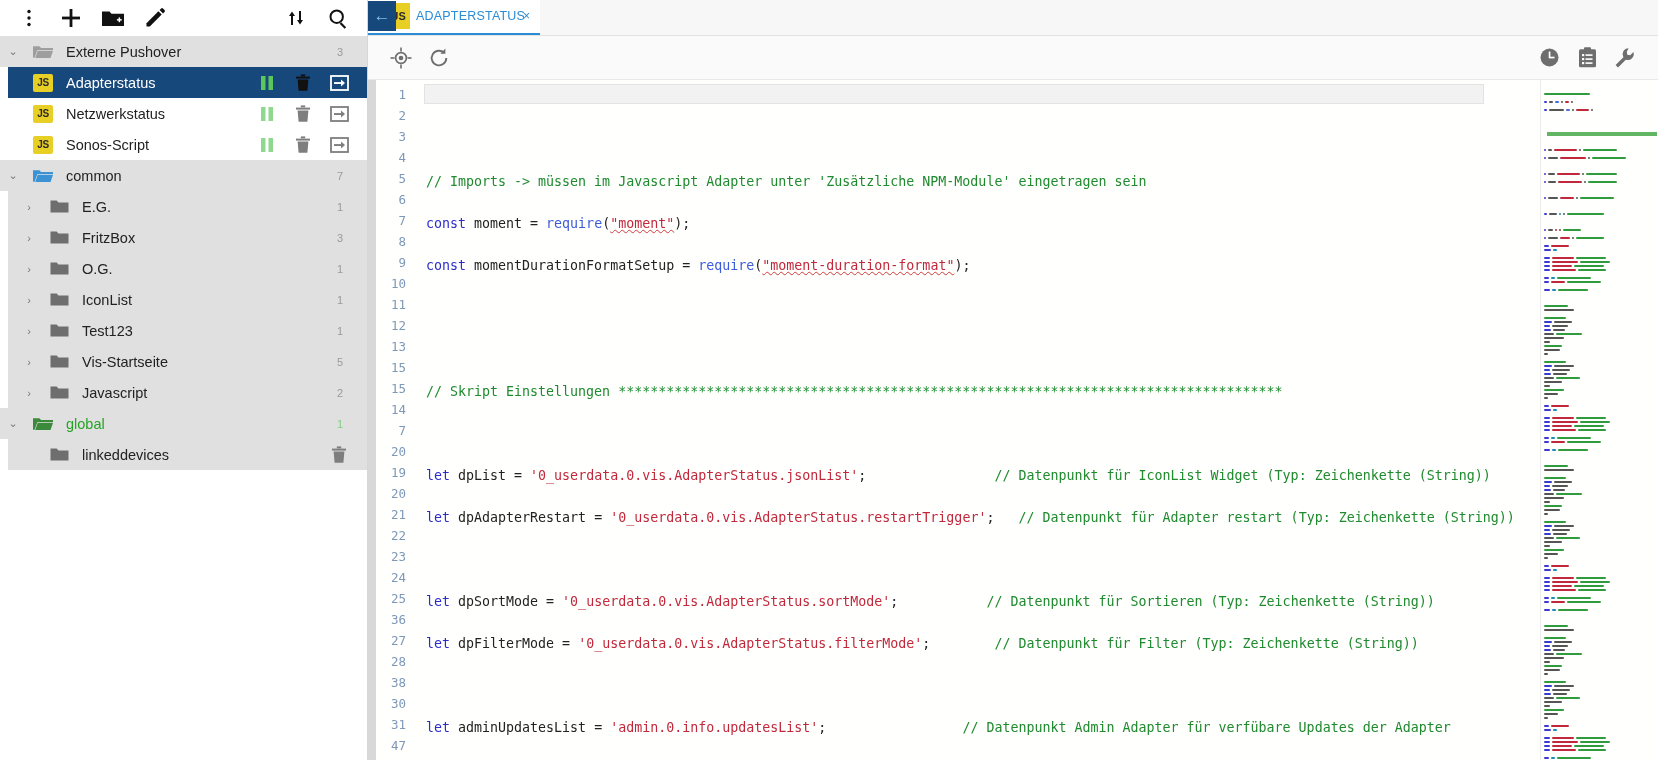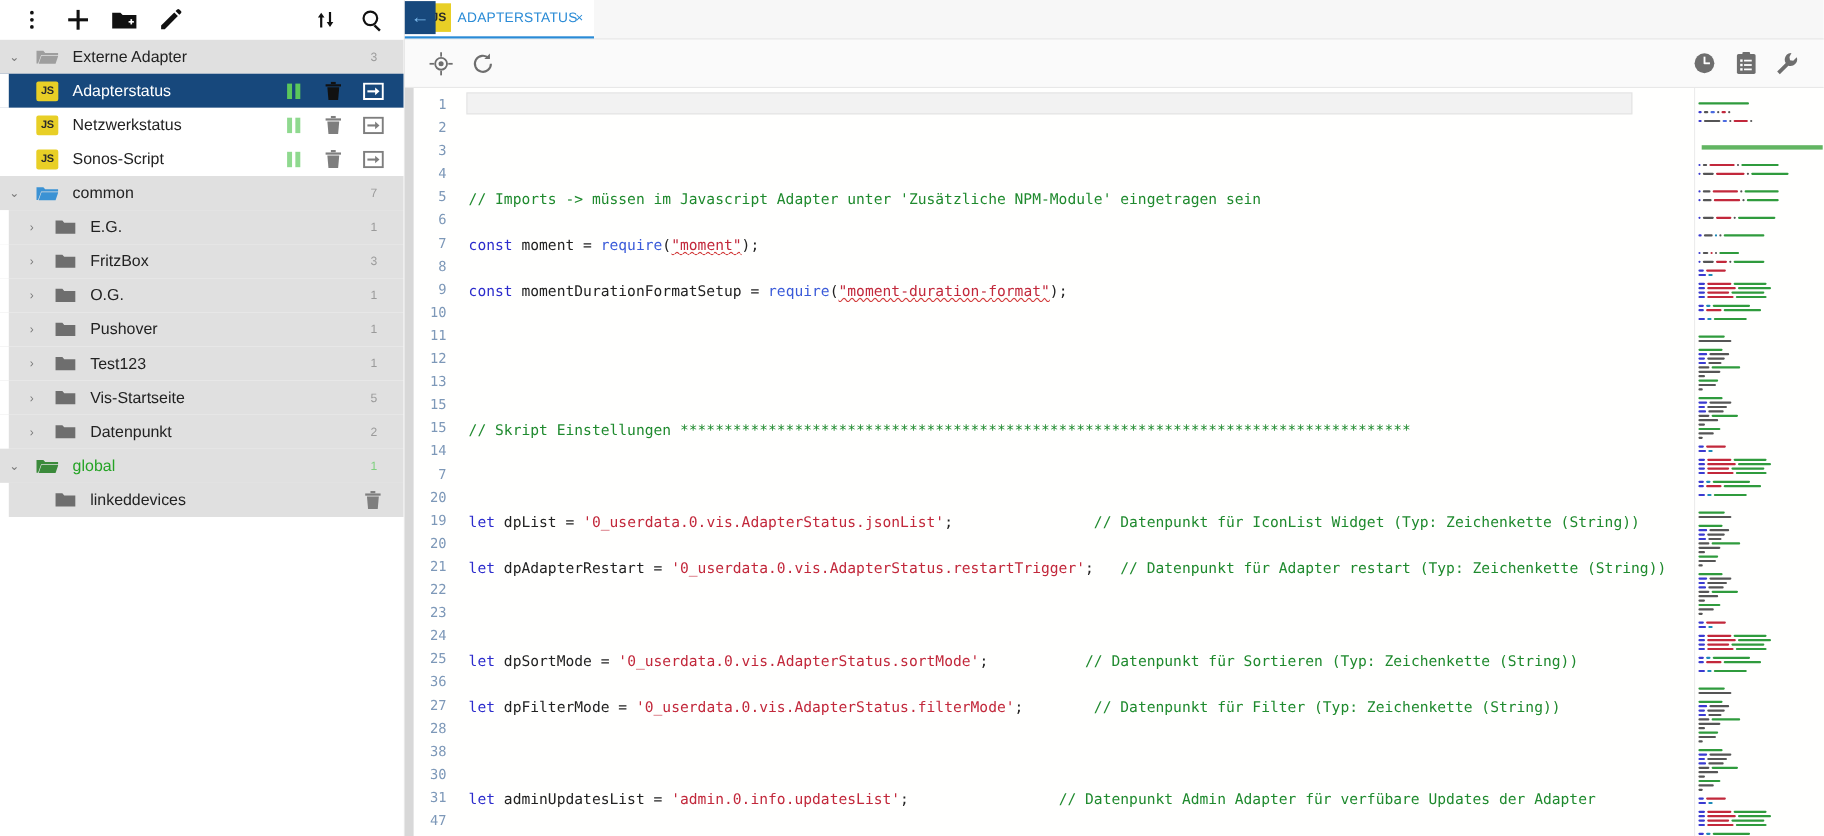--- a/index.html
+++ b/index.html
@@ -188,21 +188,21 @@
     <div class="tree">
 
       <div class="row group">
         <div class="caret">⌄</div>
         <div class="ficon">
           <svg width="20" height="16" viewBox="0 0 20 16">
               <path d="M0 2.2h6.4l1.7 1.9H20v2H4.4L1.6 13.8H0z" fill="#9e9e9e"></path>
               <path d="M2.2 14h15.3l2.5-7.3H4.7z" fill="#9e9e9e"></path>
             </svg>
         </div>
-        <div class="rlabel">Externe Adapter</div>
+        <div class="rlabel">Externe Pushover</div>
         <div class="rcount">3</div>
       </div>
 
       <div class="row leaf selected indent-strip">
         <div class="caret"></div>
         <div class="ficon">
             <span class="jsbadge">JS</span>
           </div>
         <div class="rlabel">Adapterstatus</div>
         <div class="acts">
@@ -331,21 +331,21 @@
         <div class="rlabel">O.G.</div>
         <div class="rcount">1</div>
       </div>
       <div class="row child indent-strip">
         <div class="caret lvl2">›</div>
         <div class="ficon">
           <svg width="19" height="15" viewBox="0 0 19 15">
               <path d="M0.5 1.5h6.2l1.7 2H18.5V13.5H0.5z" fill="#6e6e6e"></path>
             </svg>
         </div>
-        <div class="rlabel">Pushover</div>
+        <div class="rlabel">IconList</div>
         <div class="rcount">1</div>
       </div>
       <div class="row child indent-strip">
         <div class="caret lvl2">›</div>
         <div class="ficon">
           <svg width="19" height="15" viewBox="0 0 19 15">
               <path d="M0.5 1.5h6.2l1.7 2H18.5V13.5H0.5z" fill="#6e6e6e"></path>
             </svg>
         </div>
         <div class="rlabel">Test123</div>
@@ -361,21 +361,21 @@
         <div class="rlabel">Vis-Startseite</div>
         <div class="rcount">5</div>
       </div>
       <div class="row child indent-strip">
         <div class="caret lvl2">›</div>
         <div class="ficon">
           <svg width="19" height="15" viewBox="0 0 19 15">
               <path d="M0.5 1.5h6.2l1.7 2H18.5V13.5H0.5z" fill="#6e6e6e"></path>
             </svg>
         </div>
-        <div class="rlabel">Datenpunkt</div>
+        <div class="rlabel">Javascript</div>
         <div class="rcount">2</div>
       </div>
 
       <div class="row group">
         <div class="caret">⌄</div>
         <div class="ficon">
           <svg width="20" height="16" viewBox="0 0 20 16">
               <path d="M0 2.2h6.4l1.7 1.9H20v2H4.4L1.6 13.8H0z" fill="#3b8a3b"></path>
               <path d="M2.2 14h15.3l2.5-7.3H4.7z" fill="#3b8a3b"></path>
             </svg>

